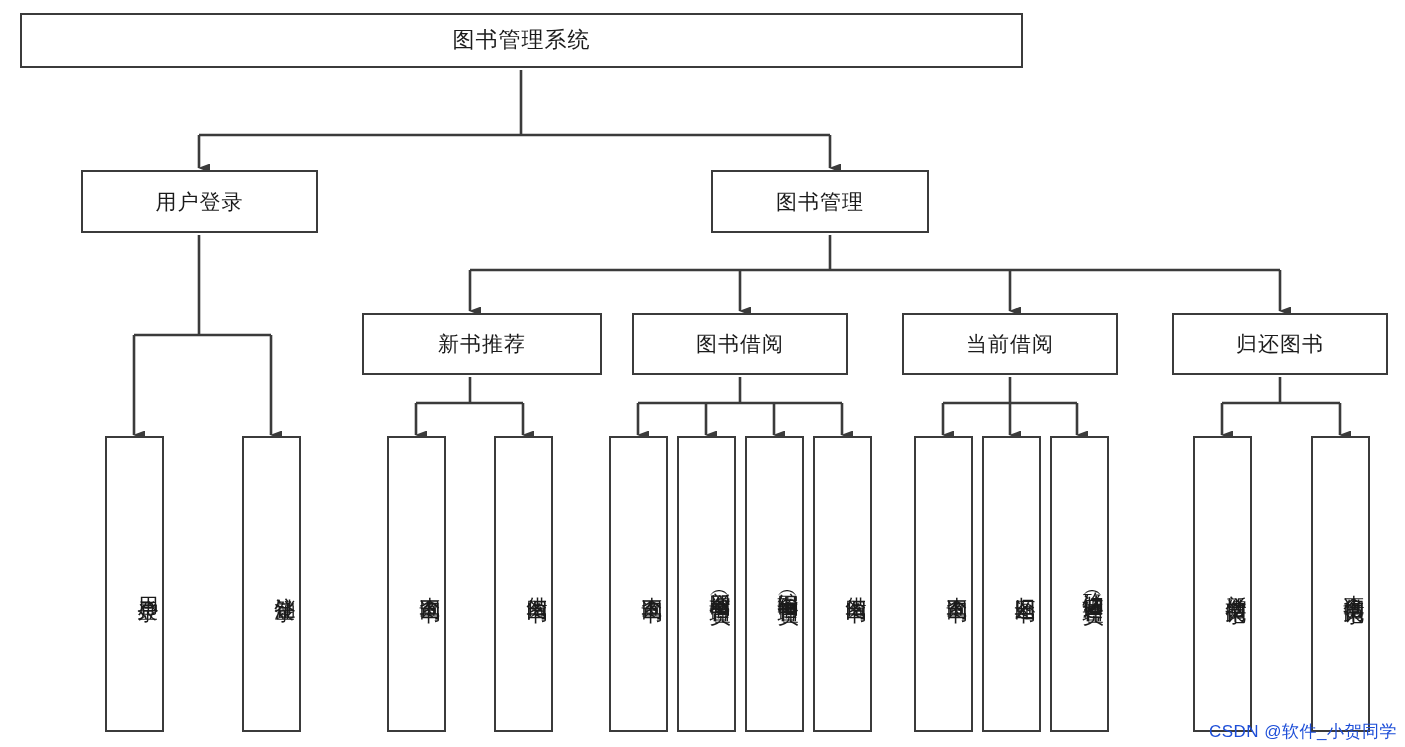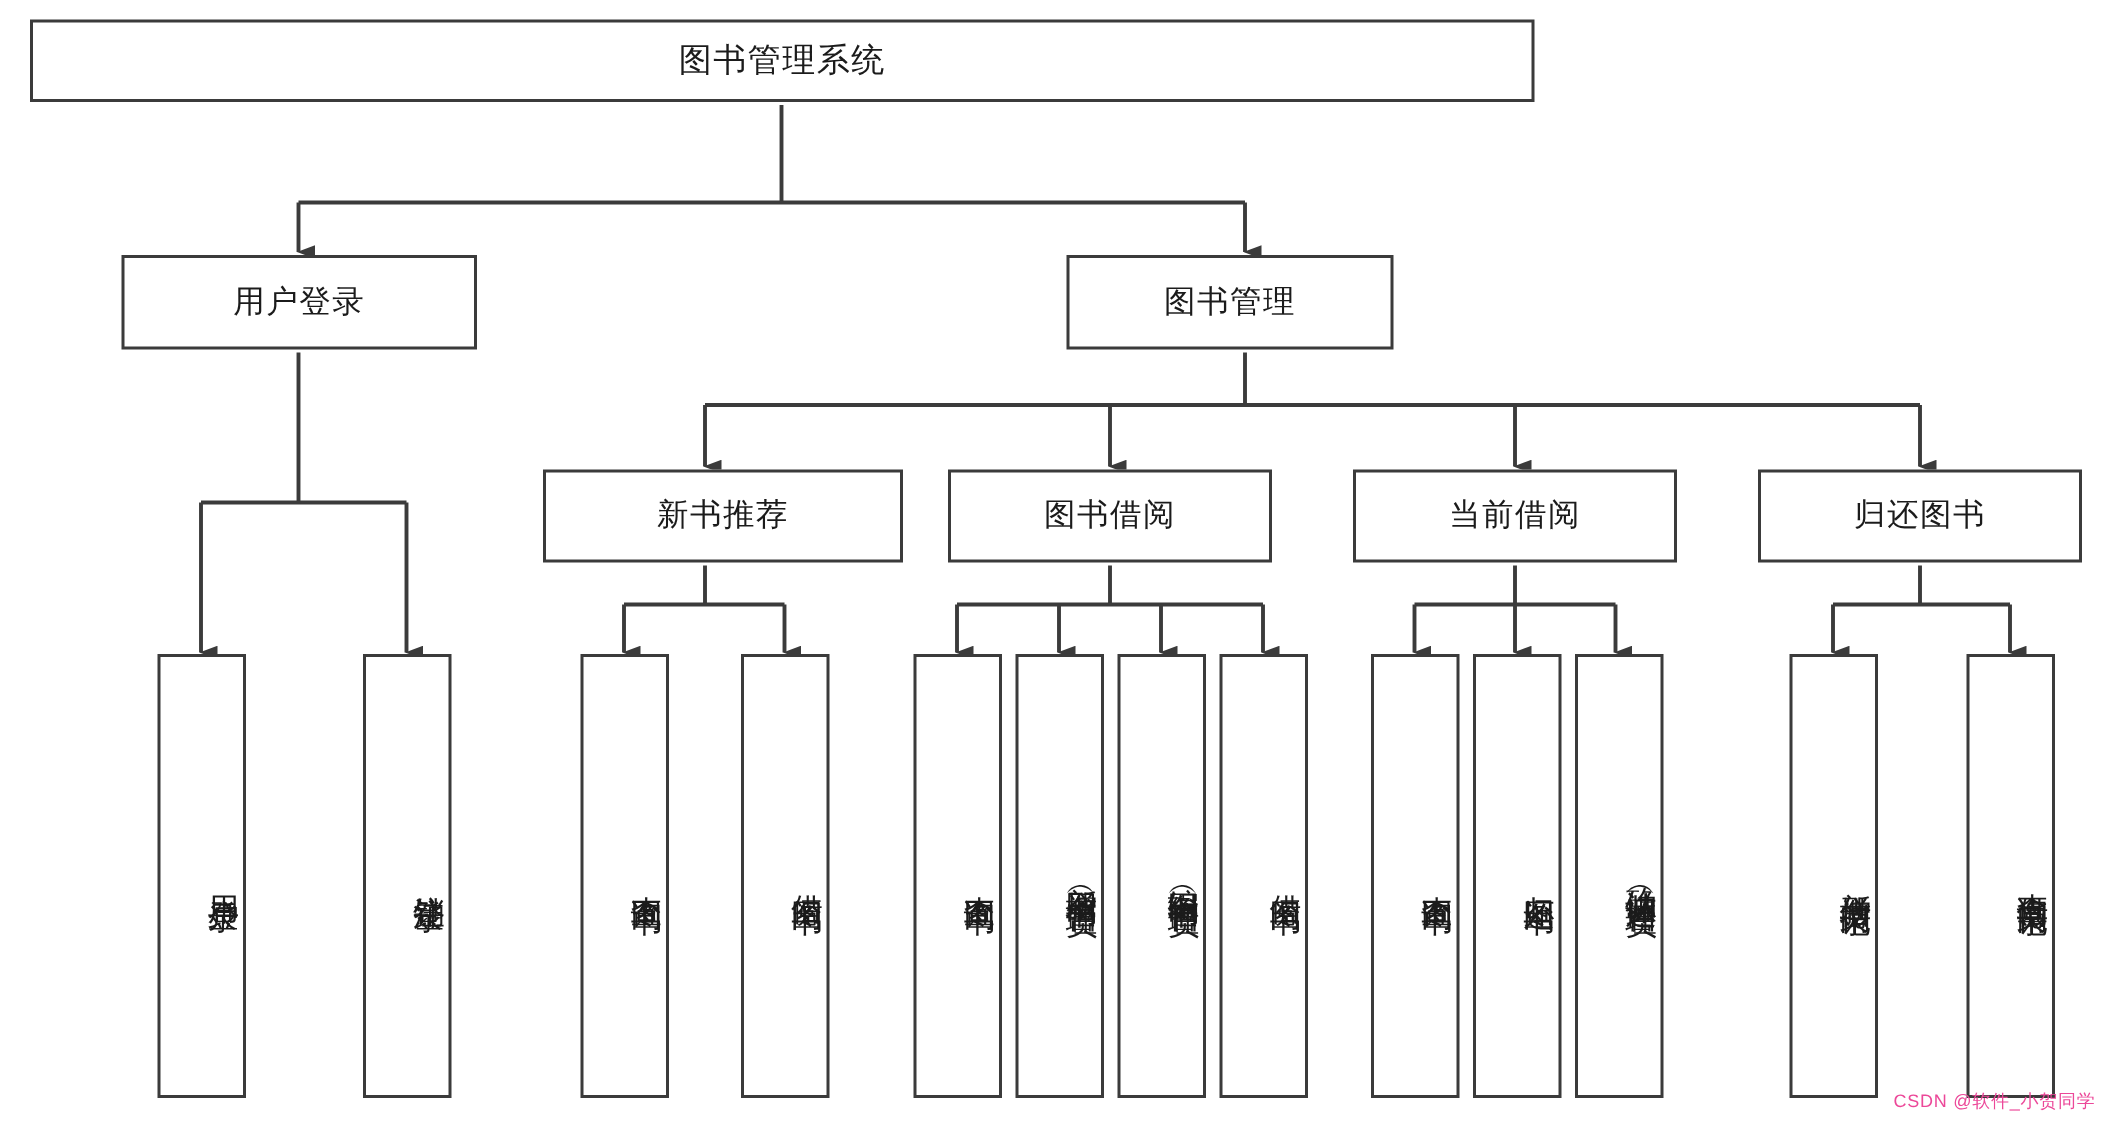--- a/index.html
+++ b/index.html
@@ -57,22 +57,22 @@
     text-orientation: upright;
     white-space: nowrap;
   }
   .node.root {
     font-size: 22px;
   }
   #watermark {
     position: absolute;
     right: 8px;
     bottom: 4px;
-    font-size: 12px;
-    color: #ec4899;
+    font-size: 17px;
+    color: #1d4ed8;
     letter-spacing: 0.5px;
     z-index: 5;
     white-space: nowrap;
   }
 </style>
 </head>
 <body>
 
 <div id="stage">
 

